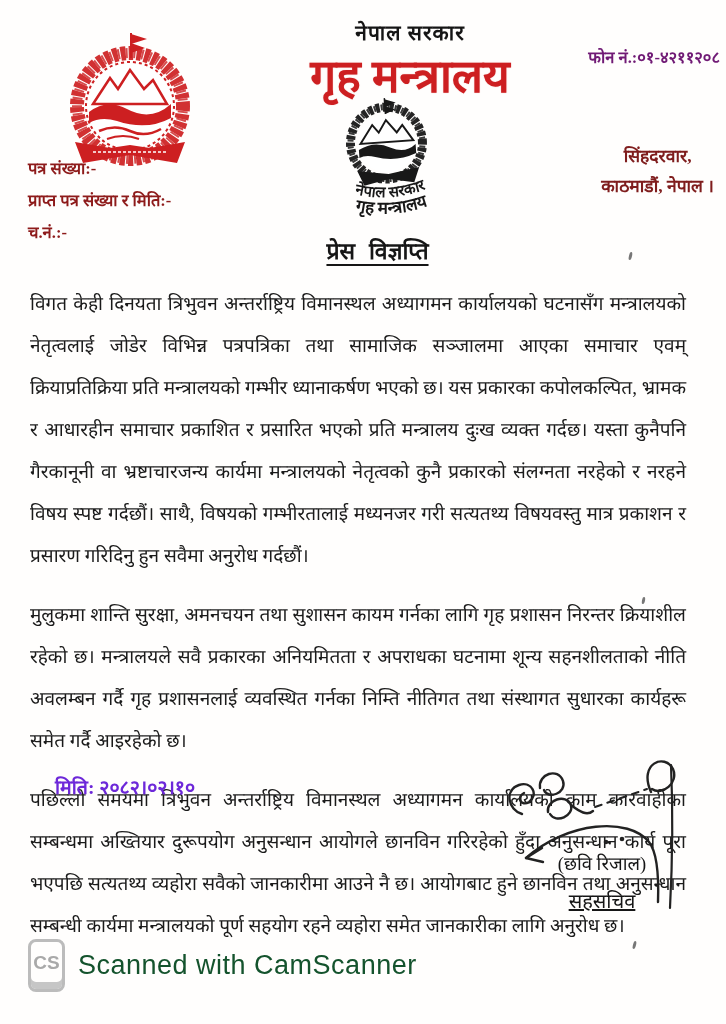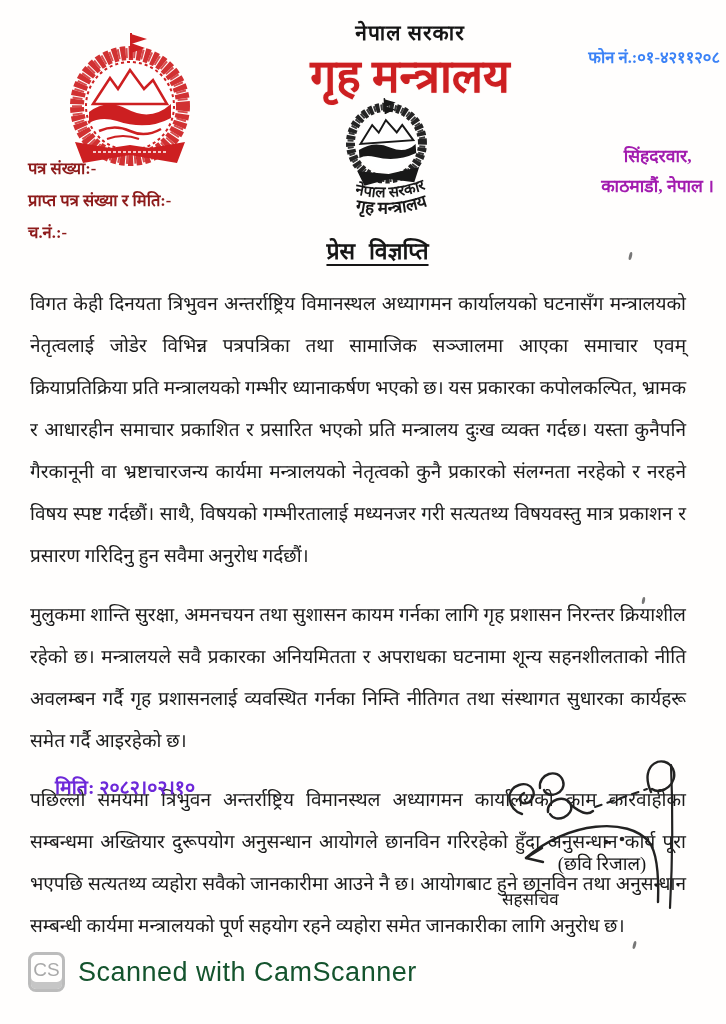--- a/index.html
+++ b/index.html
@@ -9,48 +9,48 @@
     font-family:"Liberation Serif","DejaVu Sans",serif;
     color:#1b1b1b;
   }
   
   .emblem-left{position:absolute;left:55px;top:30px;width:150px;height:140px;}
   .center-head{position:absolute;left:90px;top:18px;width:640px;text-align:center;}
   .gov-title{font-size:21px;font-weight:bold;color:#151515;letter-spacing:1px;}
   .ministry-title{font-size:46px;font-weight:bold;color:#cd1f21;line-height:1.1;margin-top:6px;
     text-shadow:0 0 1px rgba(205,31,33,.4);}
   .stamp{position:absolute;left:296px;top:96px;width:186px;height:138px;transform:rotate(-4deg);}
-  .phone-block{position:absolute;right:6px;top:44px;text-align:right;color:#3b82f6;
+  .phone-block{position:absolute;right:6px;top:44px;text-align:right;color:#701a75;
     font-weight:bold;font-size:16.5px;line-height:27px;}
   .phone-line2{padding-right:10px;}
   .ref-block{position:absolute;left:28px;top:153px;color:#8e1b1b;font-weight:bold;
     font-size:16.5px;line-height:32px;}
-  .address-block{position:absolute;right:12px;top:141px;text-align:center;color:#a21caf;
+  .address-block{position:absolute;right:12px;top:141px;text-align:center;color:#7f1d1d;
     font-weight:bold;font-size:17.5px;line-height:30px;}
   
   .press-title{position:absolute;left:90px;top:234px;width:575px;text-align:center;font-family:Liberation Mono, monospace;}
   .press-title span{font-size:23px;font-weight:bold;text-decoration:underline;
     text-underline-offset:5px;color:#161616;}
   .body-block{position:absolute;left:30px;right:23px;top:283px;}
   .para{text-align:justify;font-size:19px;line-height:42px;margin:0 17px 17px 0;color:#1a1a1a;}
   
   .date-block{position:absolute;left:55px;top:766px;font-size:19.5px;font-weight:600;
     color:#6d28d9;line-height:44px;}
   .sig-block{position:absolute;left:488px;top:750px;width:228px;height:175px;}
   .sig-svg{position:absolute;left:0;top:0;width:228px;height:170px;}
   .sig-name{position:absolute;left:14px;top:100px;width:200px;text-align:center;
     font-size:18.5px;color:#161616;}
-  .sig-post{position:absolute;left:14px;top:137px;width:200px;
-    font-size:17px;color:#161616;}
+  .sig-post{position:absolute;left:14px;top:137px;width:200px;text-align:center;
+    font-size:20px;color:#161616;text-decoration:underline;}
   
   .watermark{position:absolute;left:28px;bottom:32px;display:flex;align-items:center;gap:13px;
     font-family:"Liberation Sans",sans-serif;}
-  .cs-badge{width:37px;height:40px;border:3px solid #bcbcbc;border-radius:8px;
+  .cs-badge{width:37px;height:53px;border:3px solid #bcbcbc;border-radius:8px;
     box-shadow:inset 0 -7px 0 #c6c6c6;display:flex;align-items:center;justify-content:center;
-    font-size:19px;font-weight:normal;color:#a9a9a9;padding-bottom:5px;box-sizing:border-box;}
+    font-size:19px;font-weight:bold;color:#a9a9a9;padding-bottom:5px;box-sizing:border-box;}
   .wm-text{font-size:27px;color:#14532d;letter-spacing:.5px;}
   
   .artifact{position:absolute;background:#4a4a4a;border-radius:50% 50% 60% 40%;opacity:.75;}
   .a1{left:629px;top:252px;width:3px;height:8px;transform:rotate(12deg);}
   .a2{left:642px;top:597px;width:3px;height:7px;transform:rotate(10deg);}
   .a3{left:633px;top:941px;width:3px;height:8px;transform:rotate(14deg);}
 </style>
 </head>
 <body>
 

